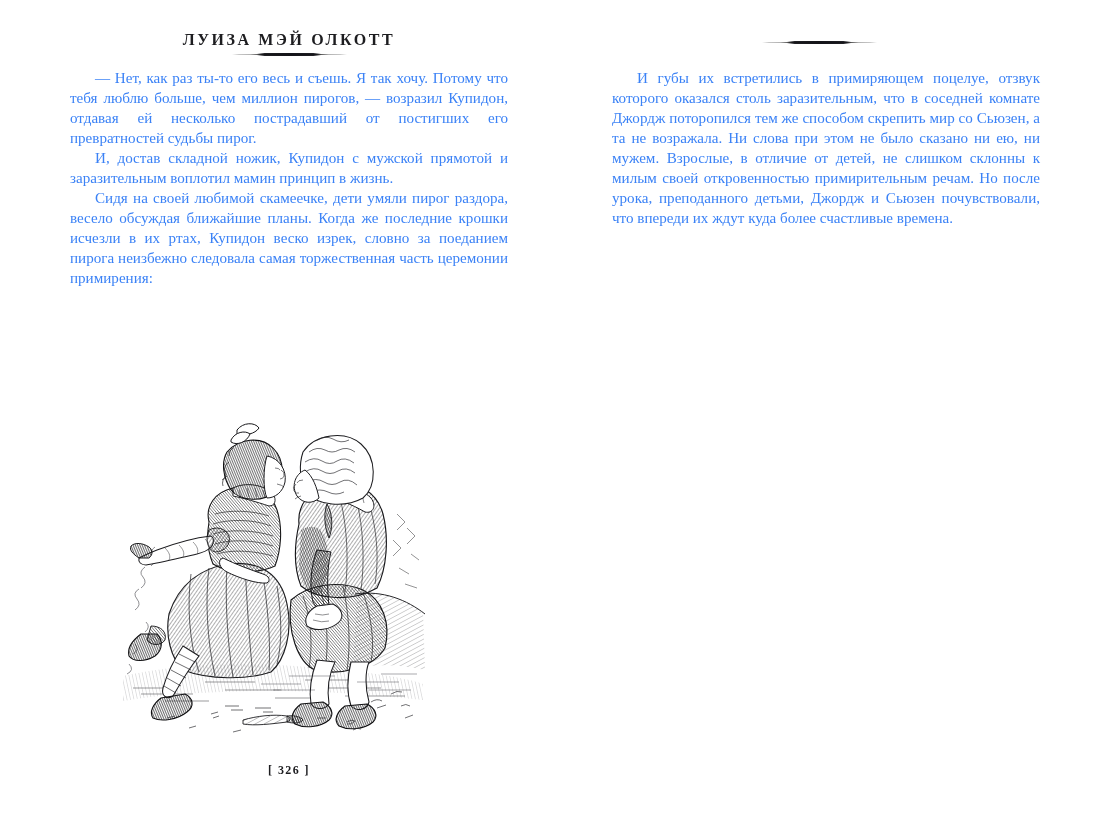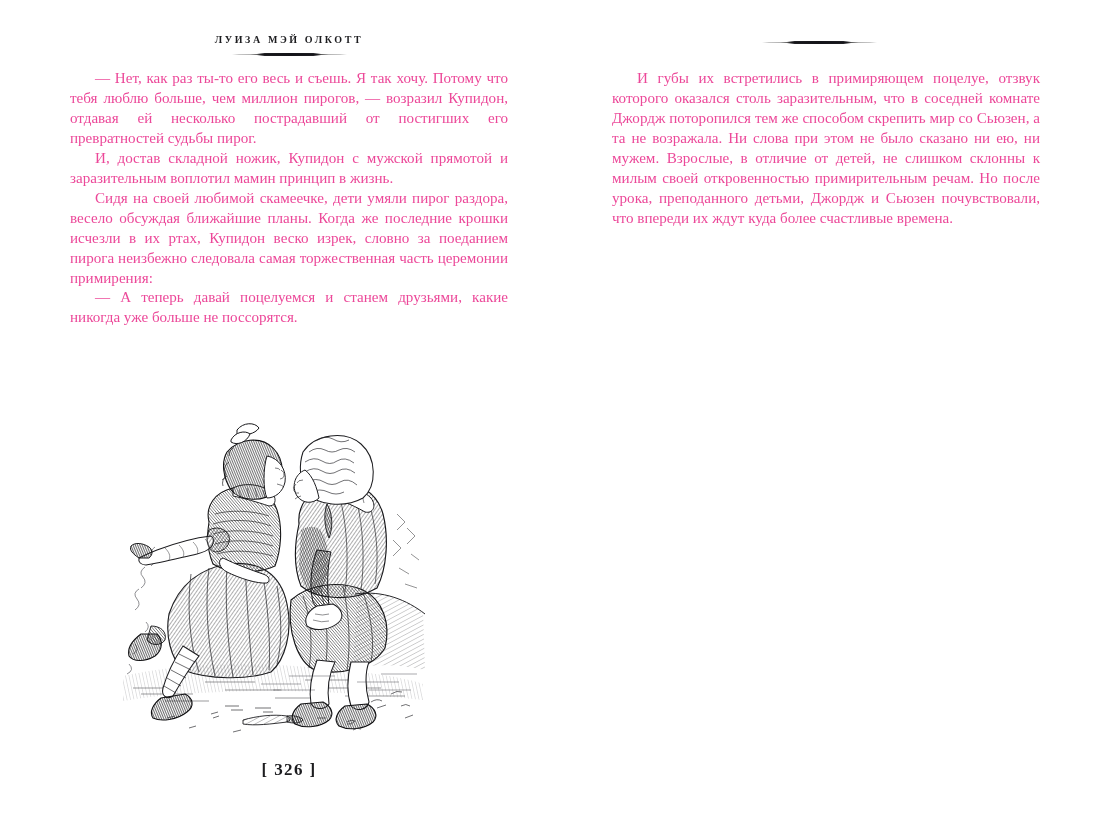--- a/index.html
+++ b/index.html
@@ -15,21 +15,21 @@
   .page{position:absolute;top:0;height:825px;}
   .page-left{left:0;width:550px;}
   .page-right{left:550px;width:550px;}
 
   
   .runhead{position:absolute;top:34px;left:0;right:0;text-align:center;}
   .page-left .runhead{left:70px;width:438px;}
   .page-right .runhead{left:55px;width:428px;}
   .runhead-text{
     font-family:"Liberation Serif", serif;
-    font-size:10px;
+    font-size:16px;
     font-weight:700;
     letter-spacing:2.6px;
     color:#1d1d20;
     text-transform:uppercase;
     white-space:nowrap;
     display:block;
     line-height:12px;
   }
   .rule{
     display:block;
@@ -61,21 +61,21 @@
       rgba(0,0,0,0) 100%);
   }
 
   
   .col{
     position:absolute;
     font-size:15.1px;
     line-height:19.95px;
     text-align:justify;
     text-justify:inter-word;
-    color:#ec4899;
+    color:#3b82f6;
     hyphens:none;
   }
   .page-left .col{left:70px;top:69px;width:438px;}
   .page-right .col{left:62px;top:69px;width:428px;}
   .col p{margin:0;text-indent:25px;}
 
   
   .illus{
     position:absolute;
     left:105px;top:418px;
@@ -84,21 +84,21 @@
   .illus svg{display:block;width:100%;height:100%;}
 
   
   .folio{
     position:absolute;
     left:70px;width:438px;
     top:760px;
     text-align:center;
   }
   .folio span{
-    font-size:17px;
+    font-size:12px;
     font-weight:700;
     letter-spacing:1.4px;
     color:#1d1d20;
   }
 </style>
 </head>
 <body>
 
 <div class="spread">
 
@@ -109,21 +109,20 @@
       <span class="rule">
         <span class="bar"></span>
         <span class="bar2"></span>
       </span>
     </div>
 
     <div class="col">
       <p>— Нет, как раз ты-то его весь и съешь. Я так хочу. Потому что тебя люблю больше, чем миллион пирогов, — возразил Купидон, отдавая ей несколько пострадавший от постигших его превратностей судьбы пирог.</p>
       <p>И, достав складной ножик, Купидон с мужской прямотой и заразительным воплотил мамин принцип в жизнь.</p>
       <p>Сидя на своей любимой скамеечке, дети умяли пирог раздора, весело обсуждая ближайшие планы. Когда же последние крошки исчезли в их ртах, Купидон веско изрек, словно за поеданием пирога неизбежно следовала самая торжественная часть церемонии примирения:</p>
-      <p>— А теперь давай поцелуемся и станем друзьями, какие никогда уже больше не поссорятся.</p>
     </div>
 
     <div class="illus">
       <svg viewBox="0 0 330 325" xmlns="http://www.w3.org/2000/svg">
         <defs>
           <pattern id="hatchA" width="3" height="3" patternUnits="userSpaceOnUse" patternTransform="rotate(35)">
             <line x1="0" y1="0" x2="0" y2="3" stroke="#2a2a2c" stroke-width="0.85"></line>
           </pattern>
           <pattern id="hatchB" width="2.2" height="2.2" patternUnits="userSpaceOnUse" patternTransform="rotate(-40)">
             <line x1="0" y1="0" x2="0" y2="2.2" stroke="#232325" stroke-width="0.95"></line>

